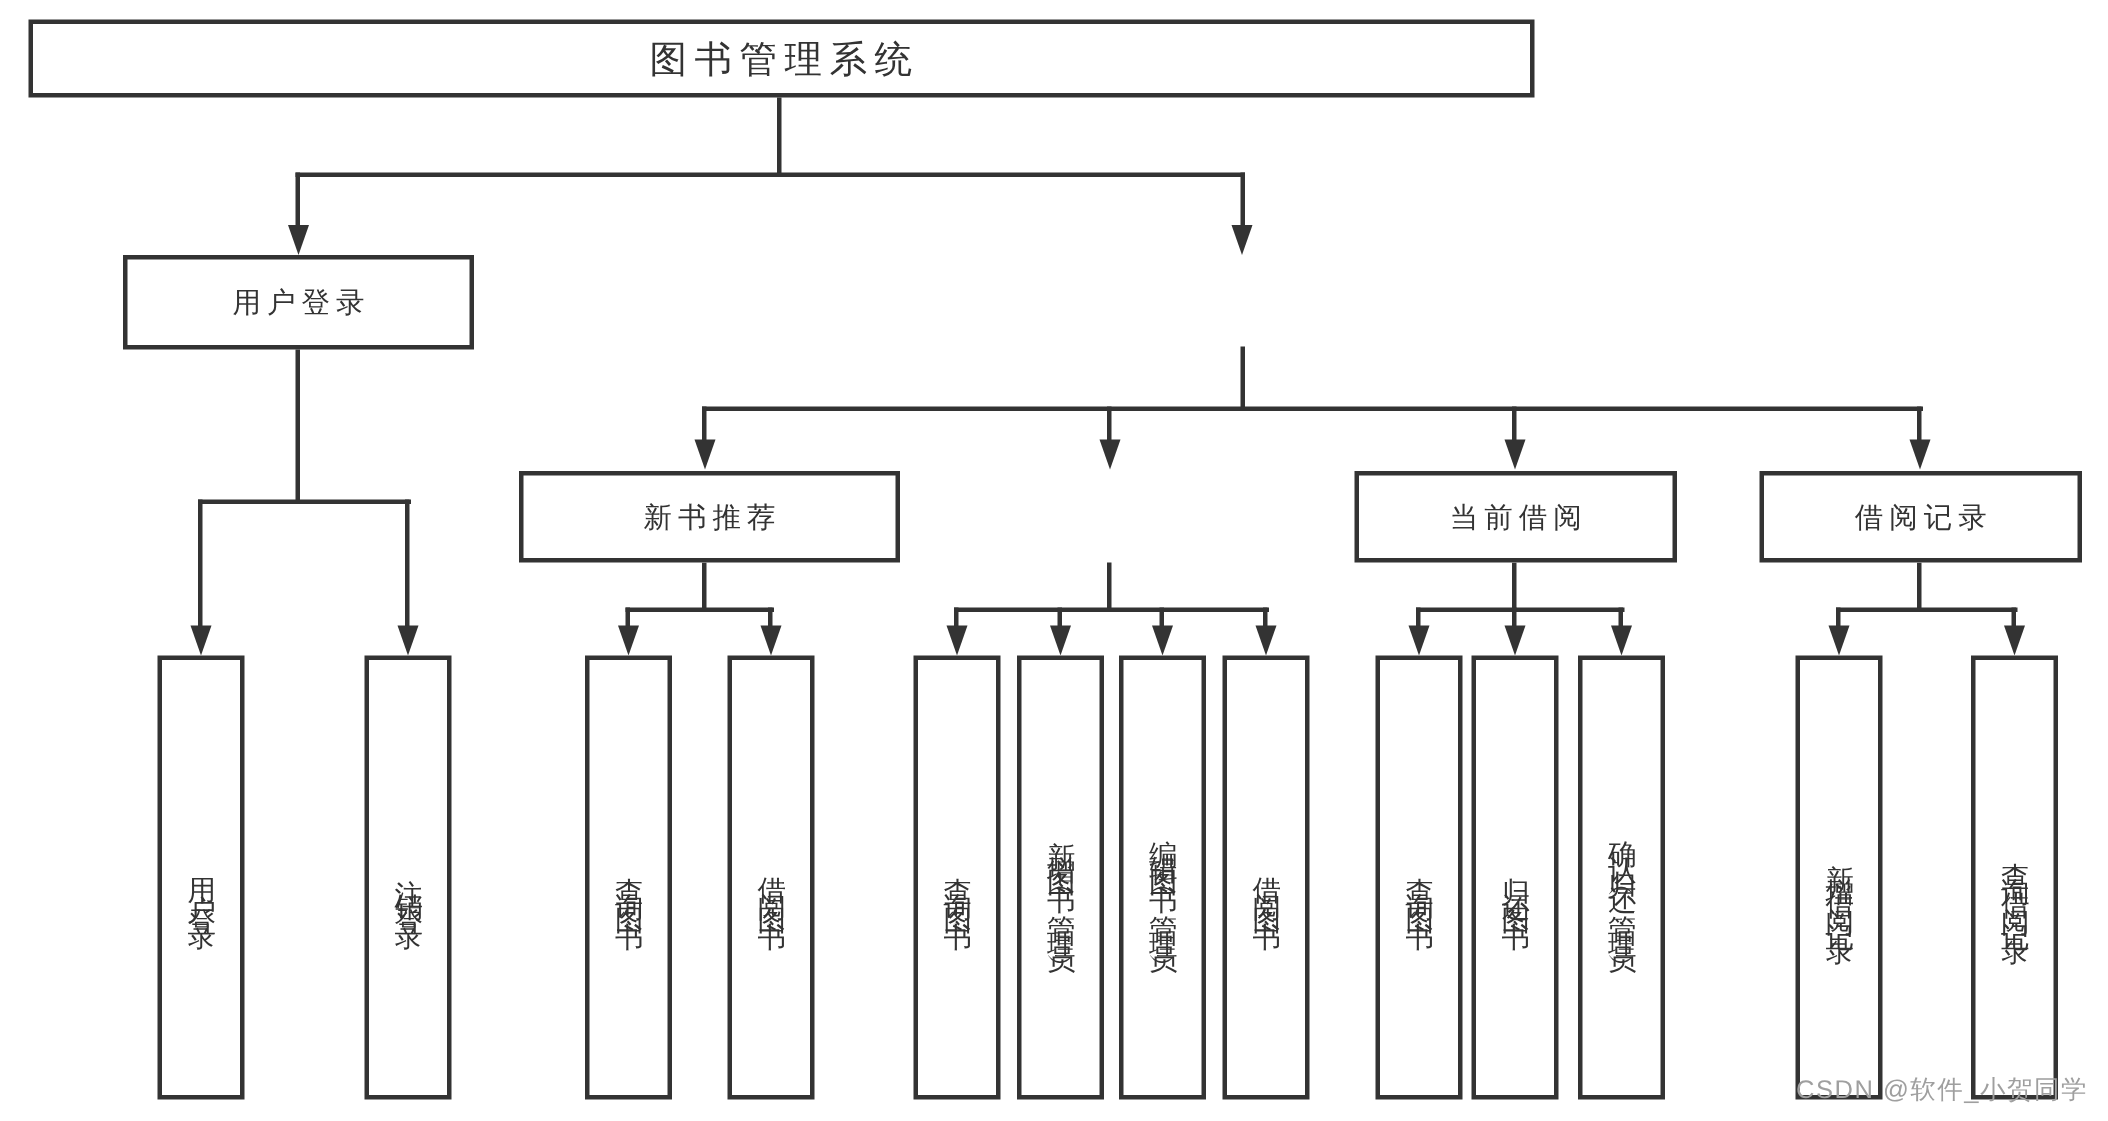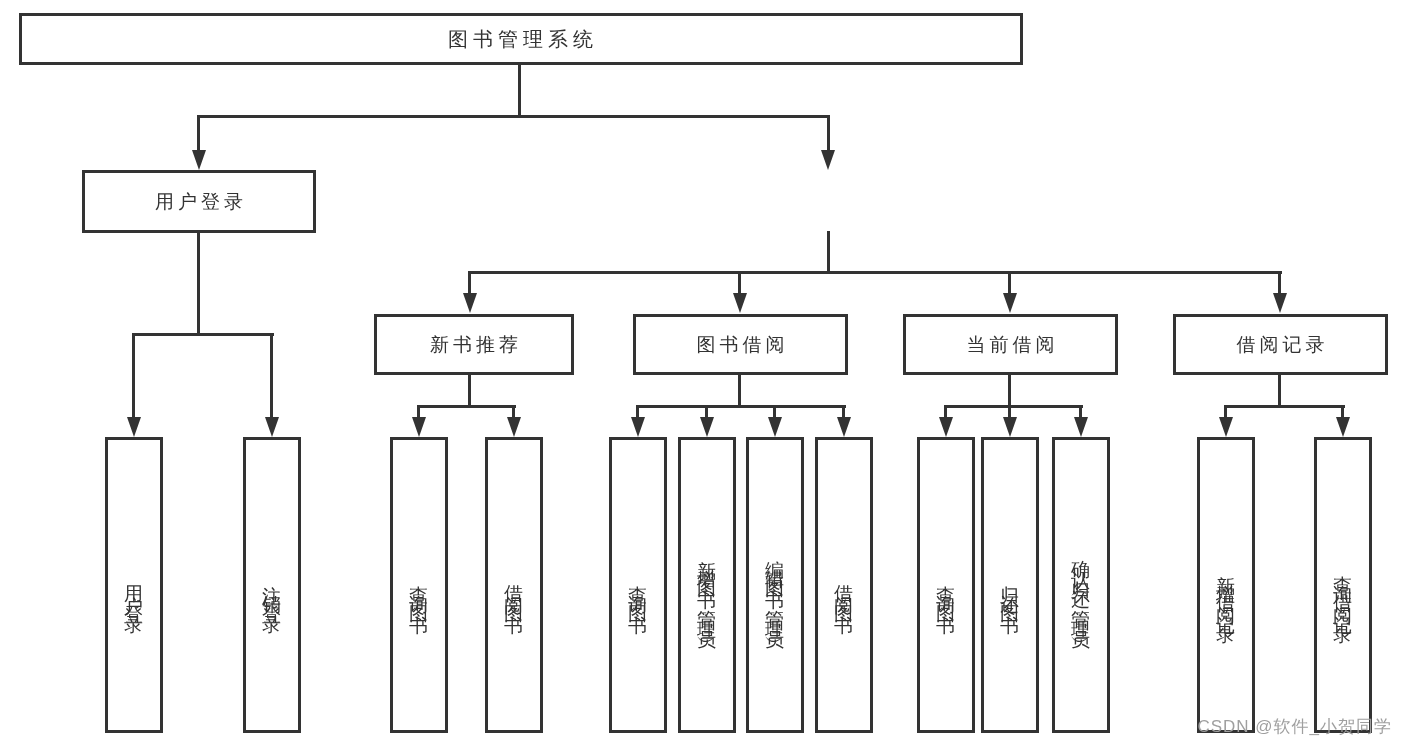--- a/index.html
+++ b/index.html
@@ -14,21 +14,21 @@
     position:absolute;
     border:3px solid #333333;
     background:#ffffff;
     box-sizing:border-box;
     display:flex; align-items:center; justify-content:center;
   }
   .hlabel {
     font-size:19px; color:#333333; letter-spacing:4px;
     white-space:nowrap; text-indent:4px;
   }
-  .root-label { font-size:20px; letter-spacing:5px; }
+  .root-label { font-size:25px; letter-spacing:5px; }
   .vtext {
     writing-mode:vertical-rl;
     text-orientation:mixed;
     font-size:19px; color:#333333;
     letter-spacing:10px; line-height:1;
     padding-top:10px;
   }
   .line { position:absolute; background:#333333; }
   .ah {
     position:absolute; width:0; height:0;
@@ -108,27 +108,24 @@
 
   <div class="node" style="left:19px;top:13px;width:1004px;height:52px">
     <span class="hlabel root-label">图书管理系统</span>
   </div>
 
   <div class="node" style="left:82px;top:170px;width:234px;height:63px">
     <span class="hlabel">用户登录</span>
   </div>
 
 
-  <div class="node" style="left:374px;top:314px;width:200px;height:61px">
+  <div class="node" style="left:346px;top:314px;width:254px;height:61px">
     <span class="hlabel">新书推荐</span>
   </div>
 
-  <div class="node" style="left:633px;top:314px;width:215px;height:61px">
-    <span class="hlabel">图书借阅</span>
-  </div>
 
   <div class="node" style="left:1173px;top:314px;width:215px;height:61px">
     <span class="hlabel">借阅记录</span>
   </div>
 
   <div class="node" style="left:903px;top:314px;width:215px;height:61px">
     <span class="hlabel">当前借阅</span>
   </div>
 
   <div class="node" style="left:105px;top:437px;width:58px;height:296px">

